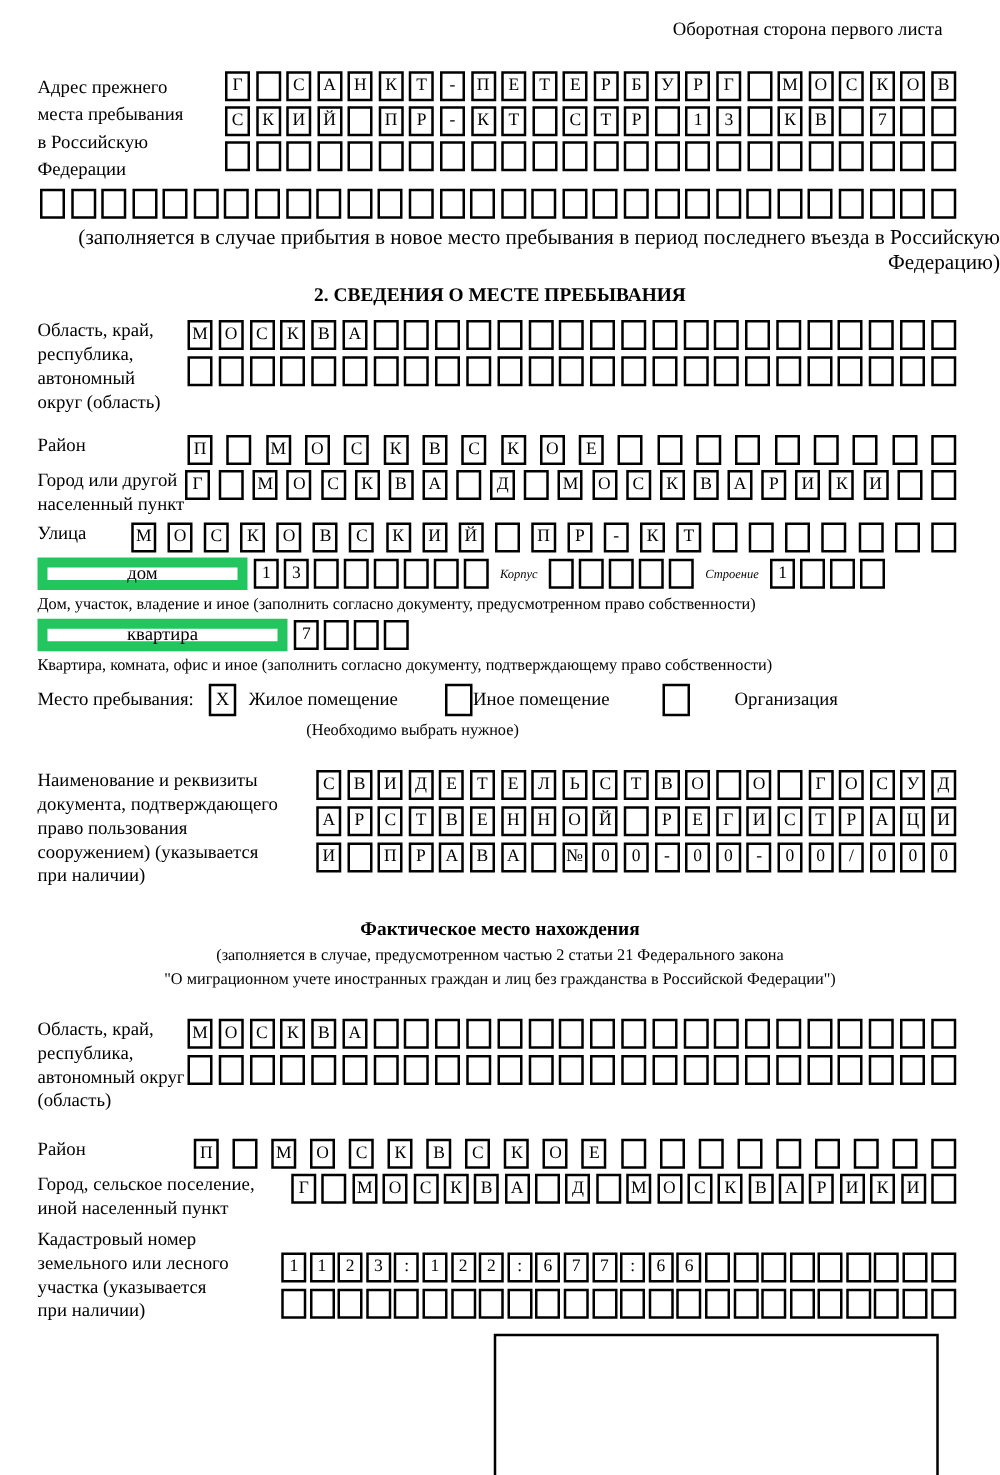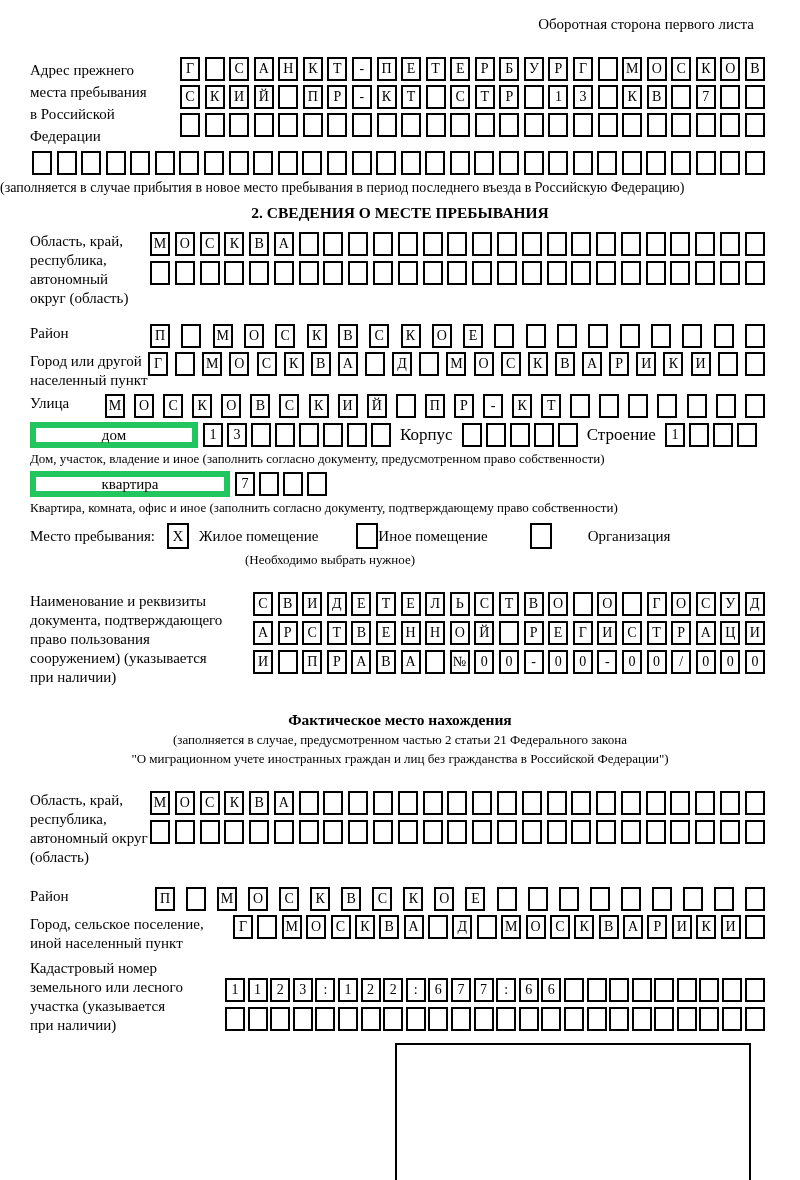--- a/index.html
+++ b/index.html
@@ -24,35 +24,35 @@
 
   .frow { display:flex; align-items:flex-start; margin:0 35px 0 30px; }
   .flabel { font-size:15px; line-height:19px; flex:0 0 auto; }
   .fcells { flex:1 1 auto; display:flex; flex-direction:column; gap:5px; }
 
   .addr-block { display:flex; margin:24px 35px 0 30px; }
   .addr-label { width:150px; flex:0 0 auto; font-size:15px; line-height:22px; padding-top:2px; }
   .addr-grid { flex:1 1 auto; display:flex; flex-direction:column; gap:4px; }
   .fullrow { margin:4px 35px 0 32px; }
 
-  .note-c { text-align:left; font-size:14px; margin-top:5px; }
+  .note-c { text-align:right; font-size:17px; margin-top:5px;margin-left:21px; }
   .sec-title { text-align:center; font-weight:bold; font-size:15.5px; margin-top:8px; }
 
   .w120 { width:120px; } .w125 { width:125px; } .w118 { width:118px; }
   .w75 { width:75px; } .w223 { width:223px; } .w203 { width:203px; } .w195 { width:195px; }
 
   .mt10 { margin-top:10px; } .mt16 { margin-top:16px; } .mt4 { margin-top:4px; }
   .mt6 { margin-top:6px; } .mt8 { margin-top:24px; } .mt20 { margin-top:20px; }
 
   .widebox {
-    border:6px solid #22c55e; height:26px; display:flex;
+    border:8px solid #22c55e; height:26px; display:flex;
     align-items:center; justify-content:center; font-size:15px; background:#fff;
   }
   .houserow { display:flex; align-items:center; margin:4px 35px 0 30px; gap:5px; }
-  .houserow .lbl { font-size:17px; padding:0 4px; }
+  .houserow .lbl { font-size:10px; padding:0 4px;font-style:italic; }
   .leftnote { font-size:13px; margin:3px 0 0 30px; }
 
   .stayrow { display:flex; align-items:center; margin:7px 0 0 30px; font-size:15px; }
   .chk {
     width:22px; height:26px; border:2px solid #000; display:inline-flex;
     align-items:center; justify-content:center; font-size:15px; flex:0 0 auto;
   }
   .stay-note { font-size:13px; margin:3px 0 0 245px; }
 
   .actual-note { text-align:center; font-size:13px; margin-top:3px; }
@@ -62,21 +62,21 @@
 </style>
 </head>
 <body>
 
 <div class="top-note">Оборотная сторона первого листа</div>
 
 <div class="addr-block">
   <div class="addr-label">
       <div>Адрес прежнего</div>
       <div>места пребывания</div>
-      <div>в Российской</div>
+      <div>в Российскую</div>
       <div>Федерации</div>
     </div>
   <div class="addr-grid">
     <div class="cellrow">
         <span class="cell">Г</span>
         <span class="cell"></span>
         <span class="cell">С</span>
         <span class="cell">А</span>
         <span class="cell">Н</span>
         <span class="cell">К</span>

